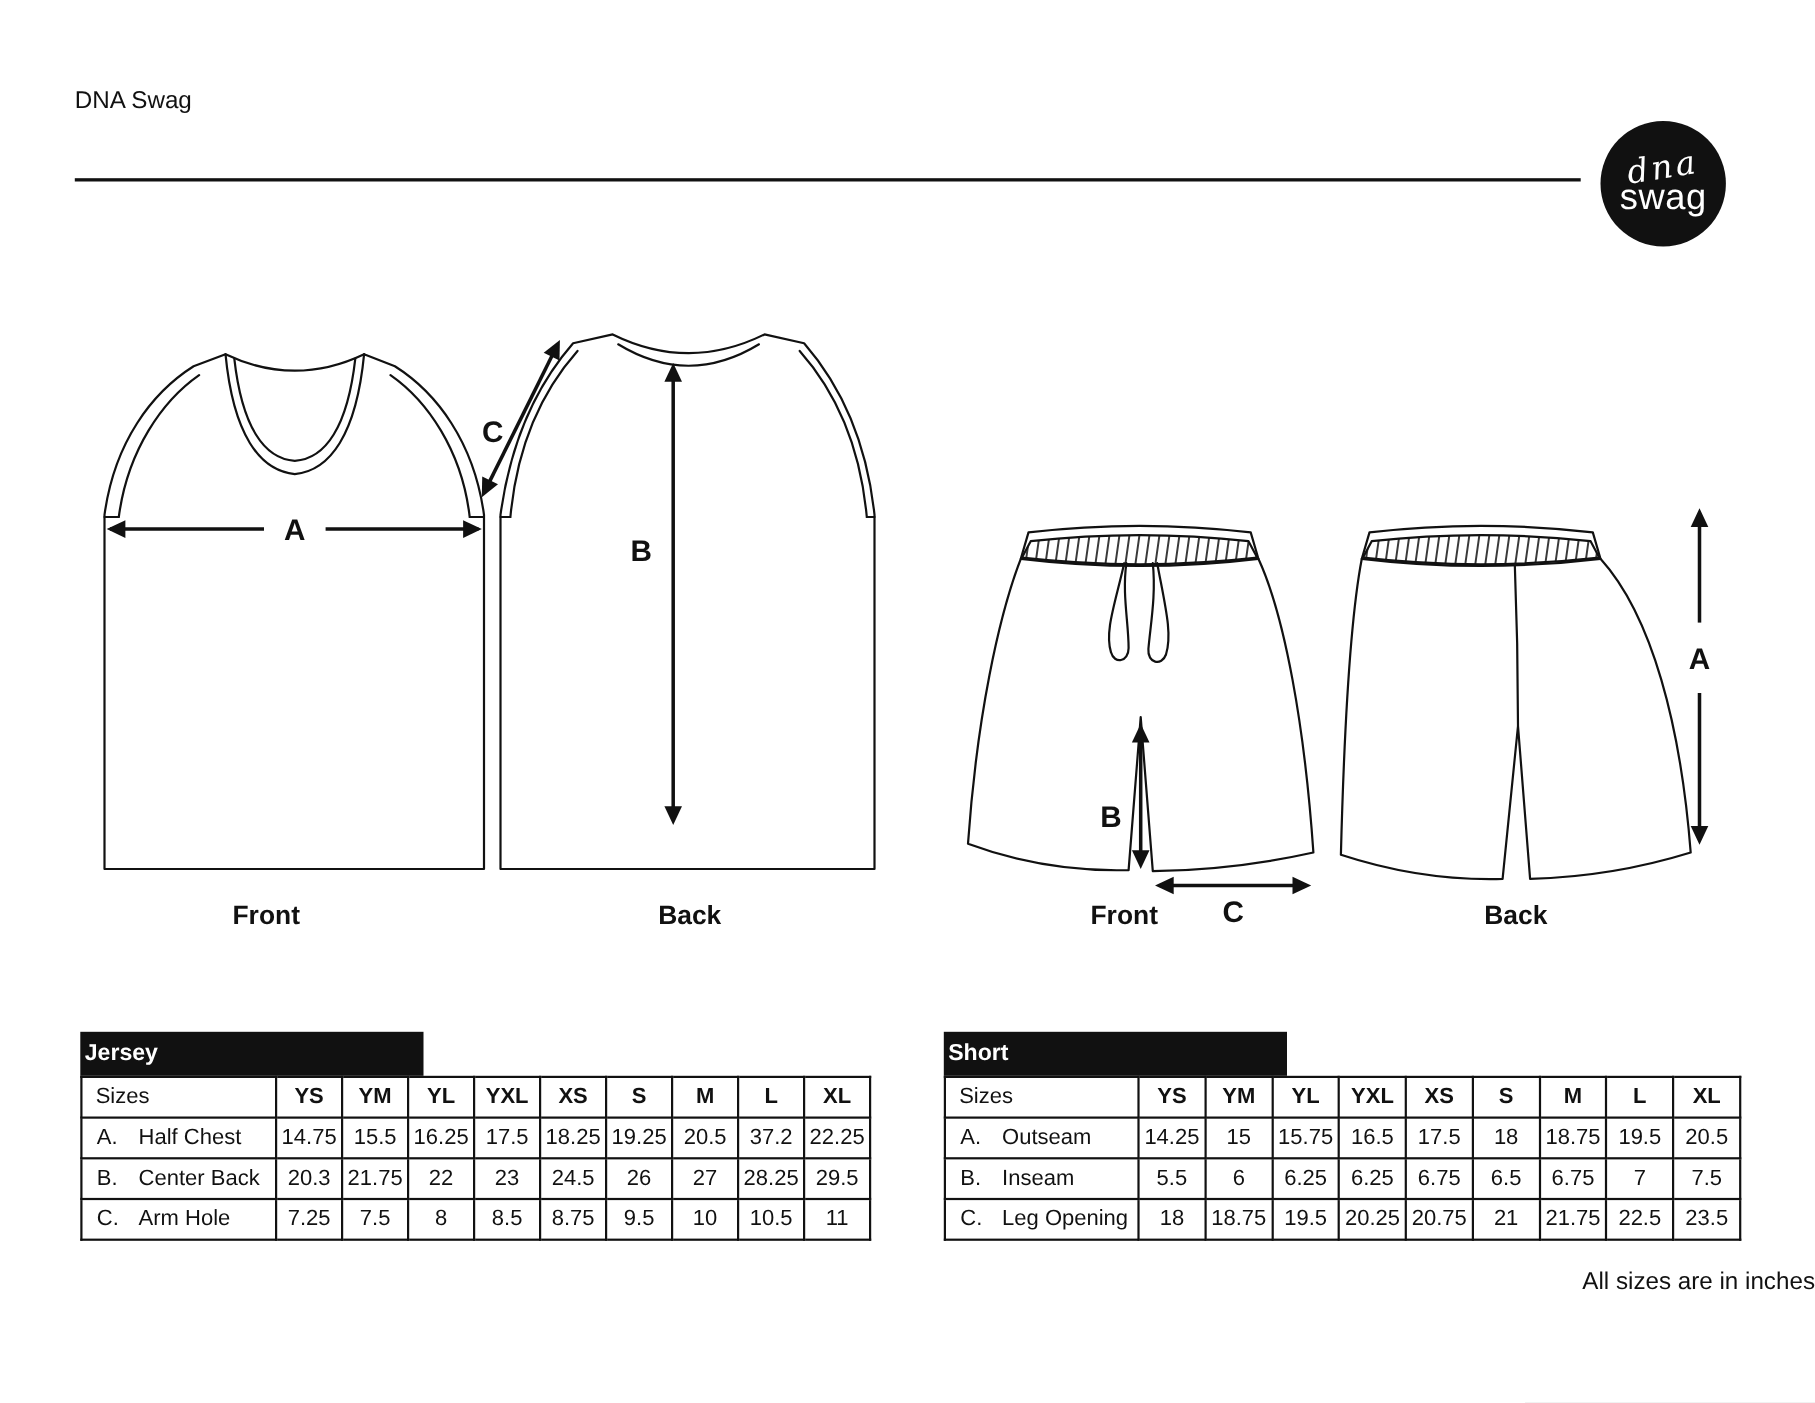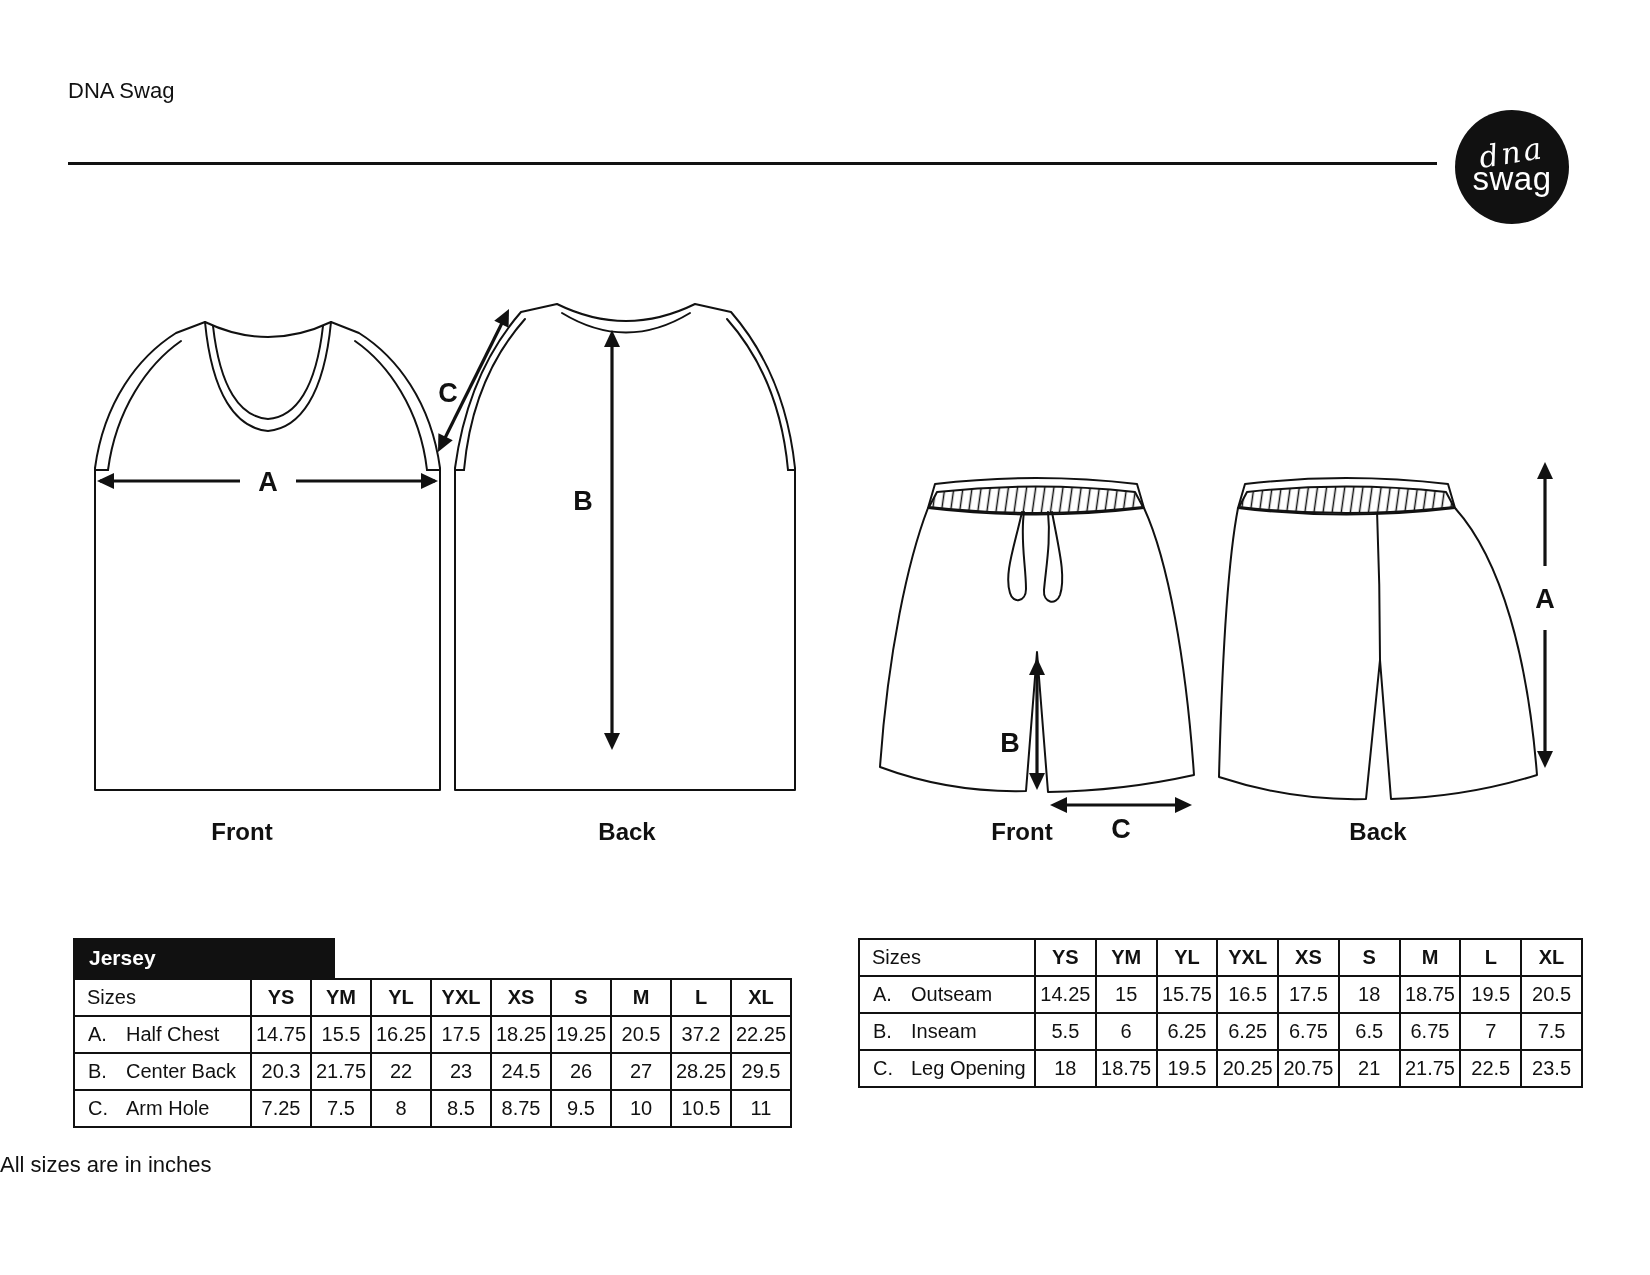--- a/index.html
+++ b/index.html
@@ -22,31 +22,31 @@
   .hatched{stroke:#111;stroke-width:2;stroke-linejoin:round;}
   .arrow{stroke:#111;stroke-width:3.2;fill:none;}
   .ah{fill:#111;stroke:none;}
   .measure-label{font-family:"Liberation Sans",sans-serif;font-weight:700;font-size:27px;fill:#111;text-anchor:middle;}
   .view-label{font-family:"Liberation Sans",sans-serif;font-weight:700;font-size:24px;fill:#111;text-anchor:middle;}
   
   .tableblock{position:absolute;}
   .jersey-block{left:73px;top:938px;width:719px;}
   .short-block{left:858px;top:938px;width:725px;}
   .tab{background:#111;color:#fff;font-weight:700;font-size:21px;height:40px;line-height:40px;
-       padding-left:16px;width:262px;box-sizing:border-box;}
+       padding-left:4px;width:312px;box-sizing:border-box;}
   table.sizes{border-collapse:collapse;width:100%;table-layout:fixed;}
   table.sizes th,table.sizes td{border:2px solid #111;font-size:20px;padding:0;text-align:center;
        height:35px;background:#fff;}
   table.sizes th.lbl{font-weight:400;text-align:left;padding-left:12px;font-size:20px;}
   table.sizes th.sz{font-weight:700;}
   table.sizes td.lbl{text-align:left;font-weight:400;}
   table.sizes td.val{font-weight:400;}
   .lbl .ltr{display:inline-block;width:38px;padding-left:13px;}
   
-  .footer{position:absolute;left:0;top:1152px;width:1650px;text-align:left;font-size:22px;}
+  .footer{position:absolute;left:0;top:1152px;width:1650px;text-align:right;font-size:22px;}
 </style>
 </head>
 <body>
 
 <div class="page">
 
   <div class="brand">DNA Swag</div>
   <div class="rule"></div>
   <div class="logo">
     <span class="dna">dna</span>
@@ -205,20 +205,21 @@
             <td class="val">9.5</td>
             <td class="val">10</td>
             <td class="val">10.5</td>
             <td class="val">11</td>
           </tr>
         </tbody>
     </table>
   </div>
 
   <div class="tableblock short-block">
+    <div class="tab">Short</div>
     <table class="sizes">
       <colgroup>
           <col style="width:176px">
         </colgroup>
       <thead>
           <tr>
             <th class="lbl">Sizes</th>
             <th class="sz">YS</th>
             <th class="sz">YM</th>
             <th class="sz">YL</th>

